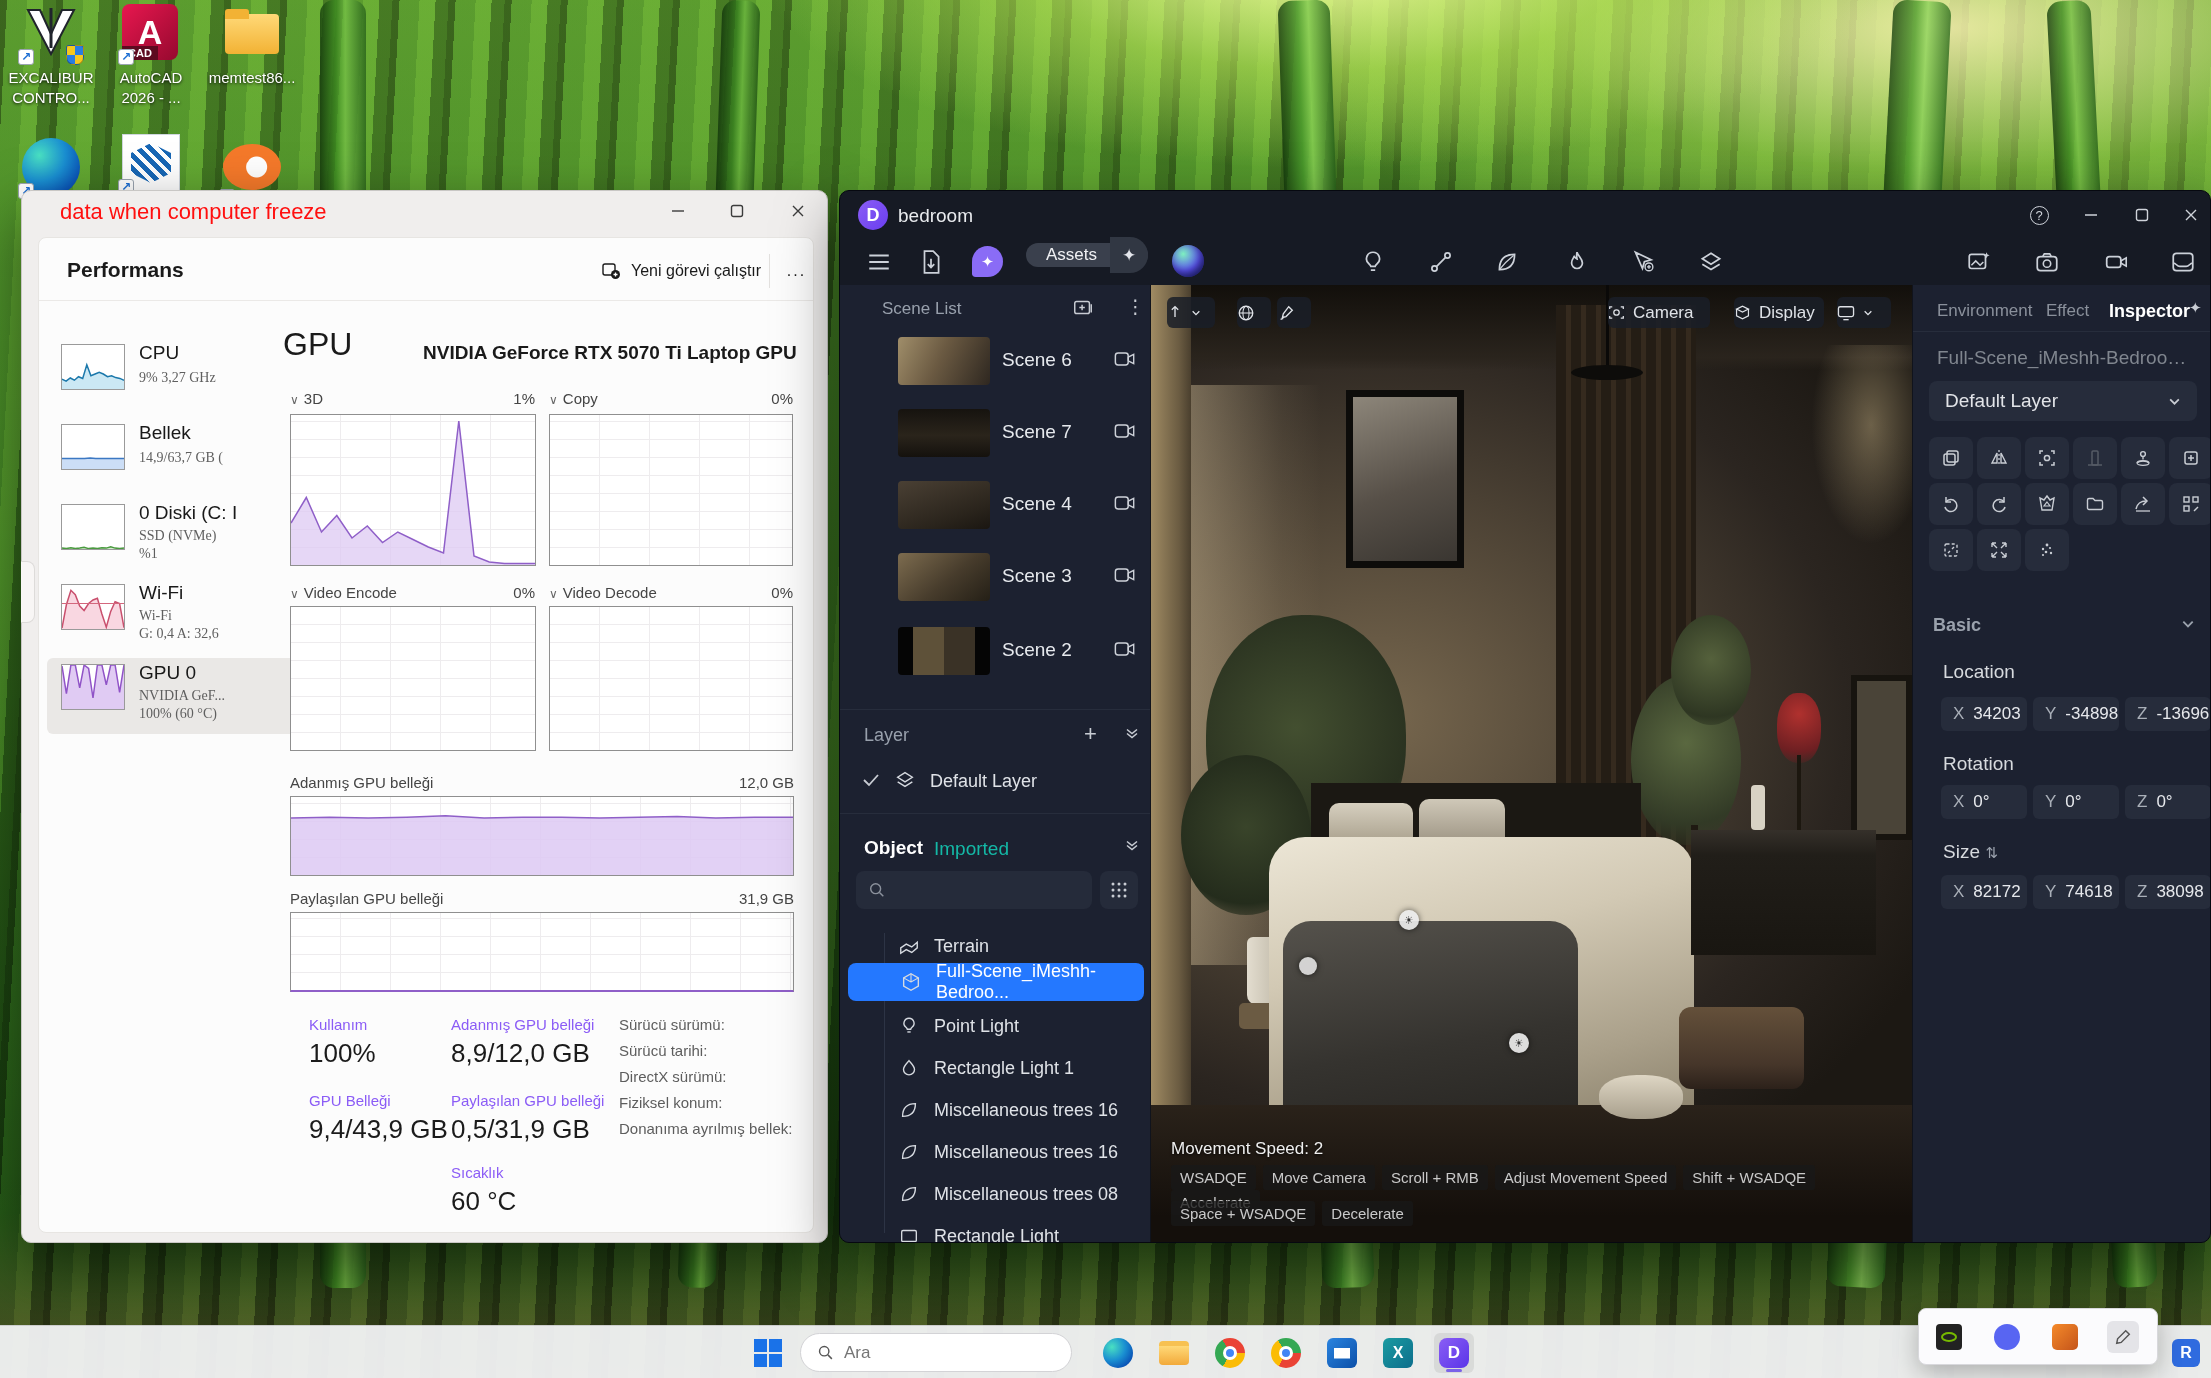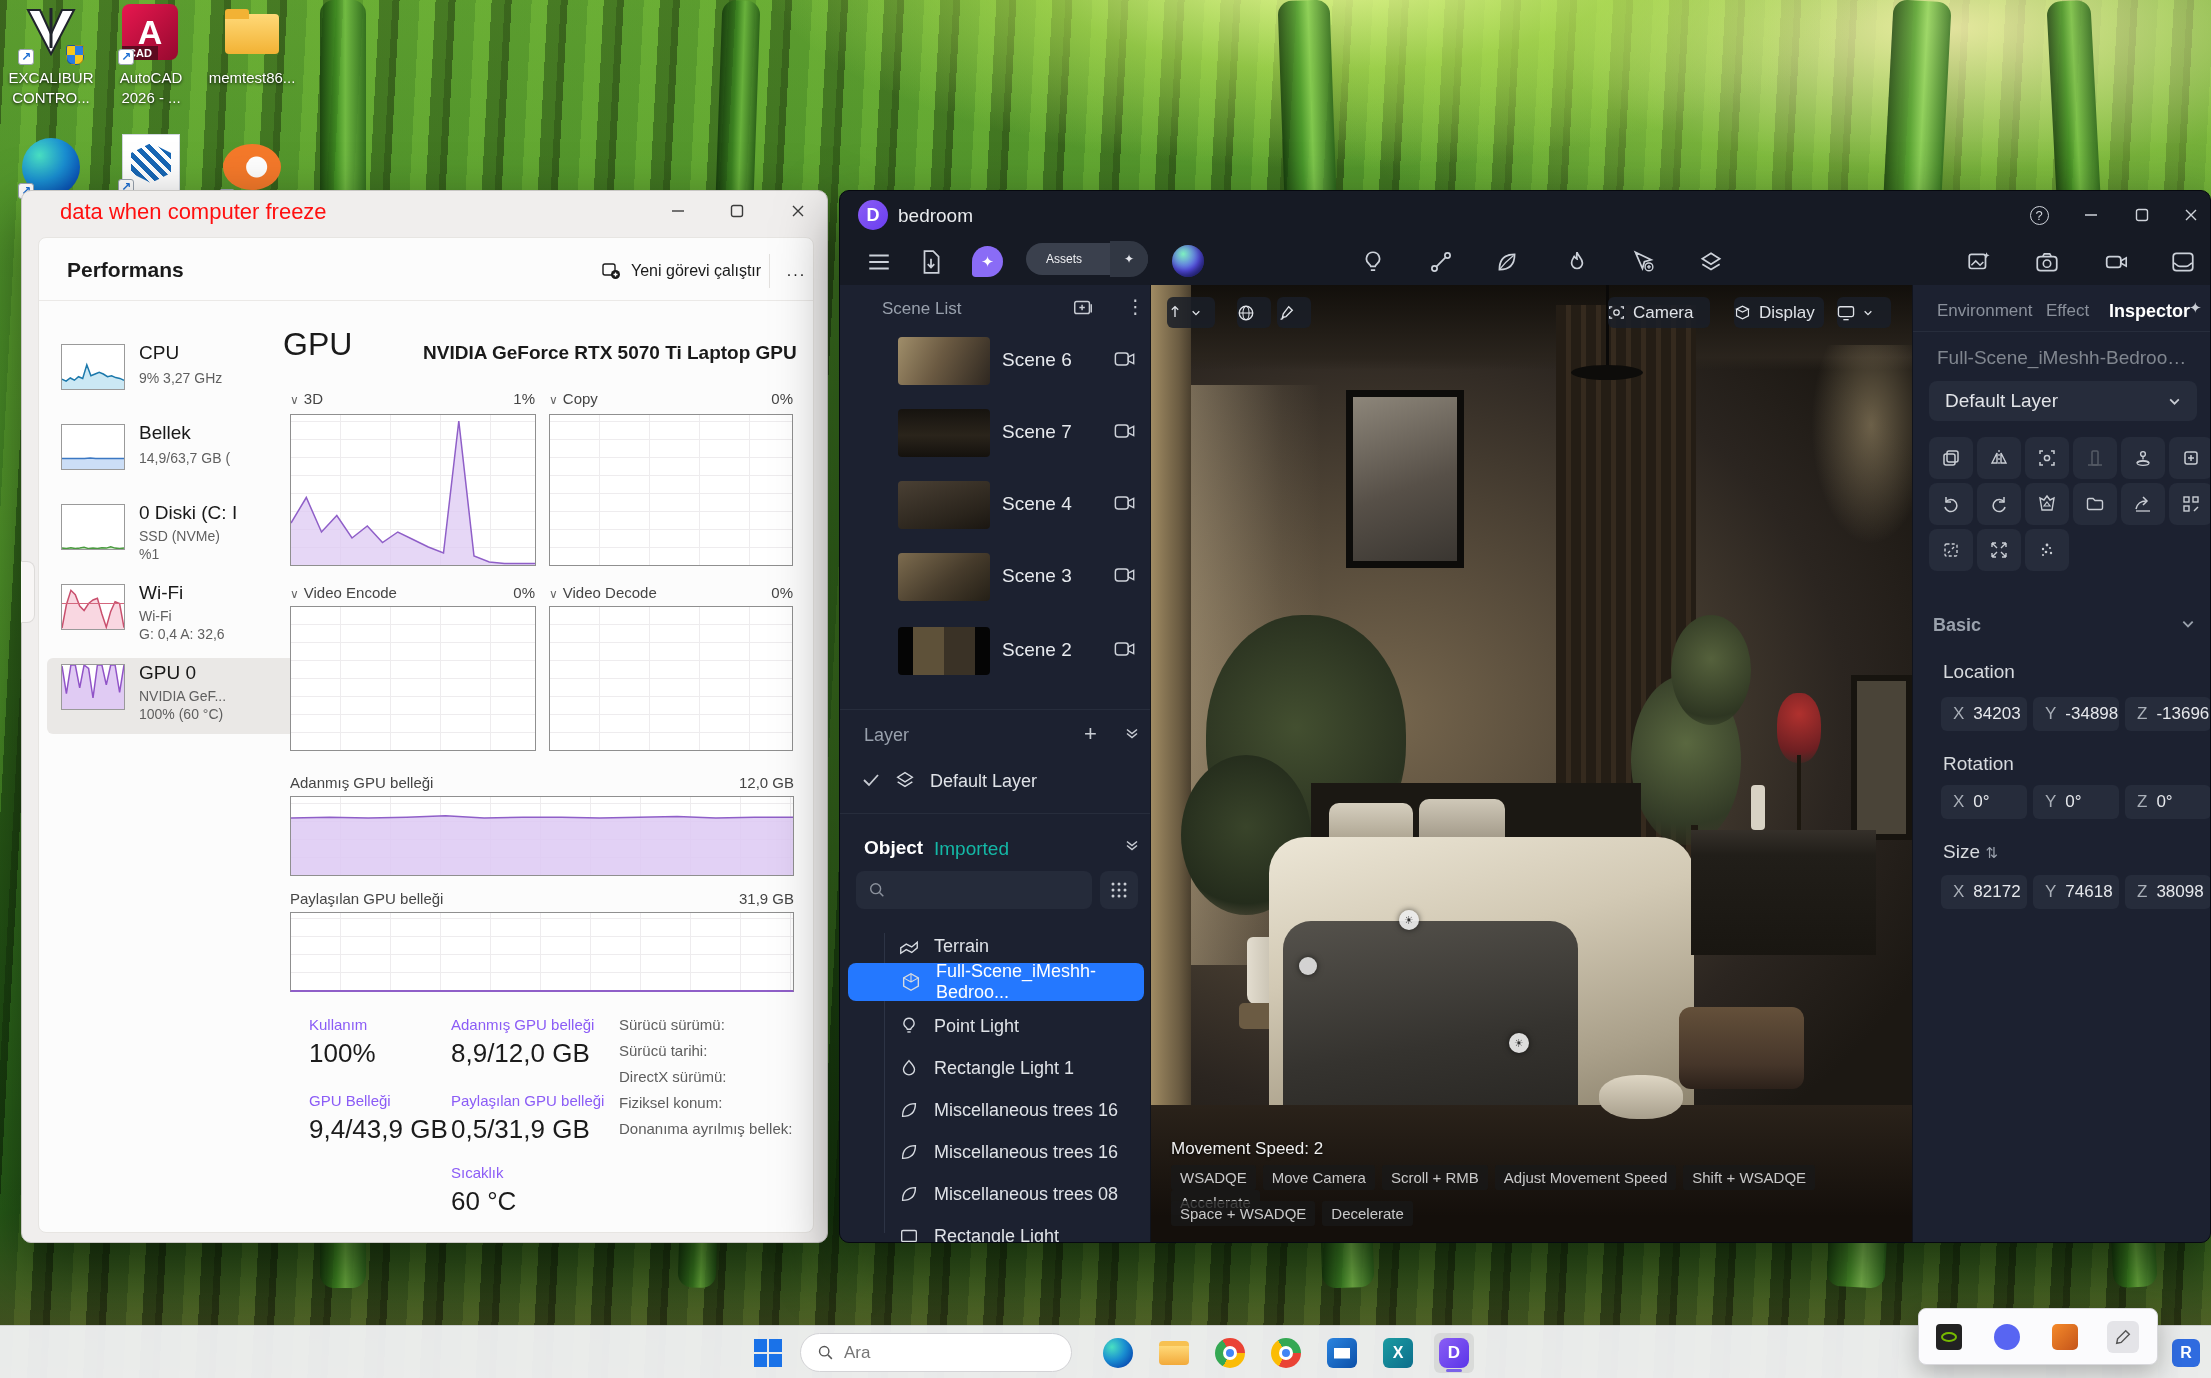--- a/index.html
+++ b/index.html
@@ -35,41 +35,41 @@
   #tm .railpill { position:absolute; left:-1px; top:370px; width:14px; height:62px; background:#f8f6f5; border:1px solid #dddbd9; border-left:none; border-radius:0 8px 8px 0; }
   .tm-h1 { position:absolute; left:28px; top:20px; font-size:21px; font-weight:700; color:#1a1a1a; }
   .tm-runtask { position:absolute; left:552px; top:16px; height:34px; display:flex; align-items:center; gap:10px; color:#1a1a1a; font-size:16px; padding:0 10px; border-radius:5px; }
   .tm-more { position:absolute; left:730px; top:16px; width:40px; height:34px; display:flex; align-items:center; justify-content:center; color:#1a1a1a; font-size:16px; letter-spacing:2px; border-left:1px solid #e3e1df; padding-left:14px; }
   .tm-divider { position:absolute; left:0; top:62px; width:100%; height:1px; background:#ebe9e7; }
   .tm-item { position:absolute; left:8px; width:250px; height:76px; border-radius:6px; }
   .tm-item.sel { background:#eae8e6; }
   .tm-thumb { position:absolute; left:14px; top:6px; width:64px; height:46px; background:#fff; border:1px solid #9a9a9a; overflow:hidden; }
   .tm-thumb svg { position:absolute; inset:0; }
   .tm-iname { position:absolute; left:92px; top:4px; font-size:19px; color:#191919; }
-  .tm-isub { position:absolute; left:92px; font-size:14px; color:#5f5f5f; white-space:nowrap; }
+  .tm-isub { position:absolute; left:92px; font-size:14px; color:#5f5f5f; white-space:nowrap;font-family:Liberation Serif, serif; }
   .hline::after { content:""; position:absolute; left:0; right:0; top:42%; height:1px; background:#d4677d; }
   .tmchart { position:absolute; border:1px solid #8f8f8f;
      background: repeating-linear-gradient(0deg, transparent 0 17px, #eeecee 17px 18px),
                  repeating-linear-gradient(90deg, transparent 0 49px, #eeecee 49px 50px), #fff; overflow:hidden; }
   .tmchart svg { position:absolute; inset:0; }
   .tm-clabel { position:absolute; font-size:15px; color:#454545; }
   .tm-cval { position:absolute; font-size:15px; color:#454545; text-align:right; }
   .chev { color:#666; font-size:12px; margin-right:5px; }
   .tm-stat-l { position:absolute; font-size:15px; color:#8b5cf6; }
   .tm-stat-v { position:absolute; font-size:26px; font-weight:300; color:#1b1b1b; }
   .tm-info { position:absolute; font-size:15px; color:#5d5d5d; }
 
   
   #d5 { left:839px; top:190px; width:1372px; height:1053px; background:#161a24; border:1px solid #060810; overflow:hidden; }
   .d5-title { position:absolute; left:58px; top:14px; color:#e9ebee; font-size:19px; }
   .d5-logo { position:absolute; left:18px; top:9px; width:30px; height:30px; border-radius:50%; background:linear-gradient(135deg,#8a5ef5,#6a3df0); color:#fff; font-weight:bold; font-size:18px; display:flex; align-items:center; justify-content:center; }
   .d5-ctrl { position:absolute; top:4px; width:42px; height:40px; display:flex; align-items:center; justify-content:center; color:#cfd3da; font-size:16px; }
   .tbico { position:absolute; top:56px; width:30px; height:30px; display:flex; align-items:center; justify-content:center; color:#ccd1d9; }
   .tbico svg { width:26px; height:26px; }
-  .assets-pill { position:absolute; left:186px; top:52px; width:122px; height:32px; background:#3a404d; border-radius:18px; display:flex; align-items:center; color:#f0f1f4; font-size:12px; }
+  .assets-pill { position:absolute; left:186px; top:52px; width:122px; height:24px; background:#3a404d; border-radius:18px; display:flex; align-items:center; color:#f0f1f4; font-size:17px; }
   .assets-pill .alab { padding-left:20px; flex:1; }
   .assets-pill .aspark { width:38px; height:36px; background:#313743; border-radius:0 18px 18px 0; display:flex; align-items:center; justify-content:center; color:#e4e6ec; }
   .orb { position:absolute; left:332px; top:54px; width:32px; height:32px; border-radius:50%; background:radial-gradient(circle at 35% 28%, #7ef0c0, #5a52f2 55%, #2a2cae 95%); box-shadow:inset -3px -4px 8px rgba(0,0,0,.5); }
   .aibadge { position:absolute; left:132px; top:55px; width:31px; height:31px; border-radius:50% 50% 50% 12%; background:#8a6cf6; color:#fff; display:flex; align-items:center; justify-content:center; font-size:15px; }
 
   .panelL { position:absolute; left:0; top:94px; width:311px; height:959px; background:#1c2130; border-right:1px solid #10131c; overflow:hidden; }
   .panelR { position:absolute; left:1072px; top:94px; width:300px; height:959px; background:#1c2130; border-left:1px solid #10131c; overflow:hidden; }
   .viewport { position:absolute; left:311px; top:94px; width:761px; height:959px; overflow:hidden; background:#2b251d; }
 
   .sec-title { position:absolute; font-size:17px; color:#98a0ac; }

